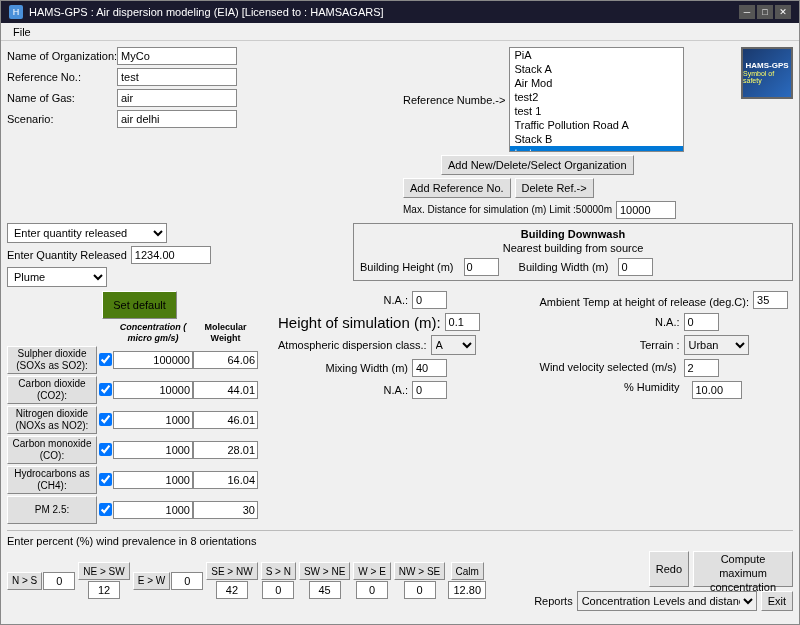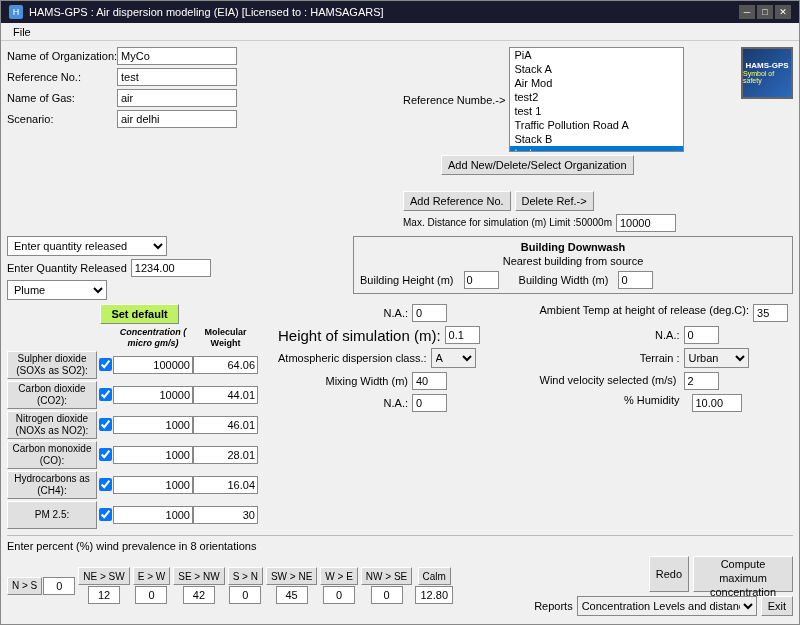--- a/index.html
+++ b/index.html
@@ -159,29 +159,28 @@
       width: 35px;
       height: 18px;
       border: 1px solid #888;
       background: white;
       font-size: 11px;
       padding: 1px 2px;
     }
     .set-default-btn {
       display: block;
       margin: 0 auto 3px auto;
-      height: 20px;
-      background: #bef264;
+      height: 28px;
+      background: #4d7c0f;
       border: 1px solid #888;
       border-top-color: #fff;
       border-left-color: #fff;
       font-size: 11px;
       cursor: pointer;
       padding: 0 10px;
-      font-weight: bold;
     }
     .table-header {
       display: flex;
       font-size: 10px;
       font-weight: bold;
       margin-bottom: 2px;
       align-items: flex-end;
     }
     .col-gas { width: 90px; flex-shrink: 0; }
     .col-cb { width: 16px; flex-shrink: 0; }
@@ -287,21 +286,21 @@
                 <div class="dropdown-item">PiA</div>
                 <div class="dropdown-item">Stack A</div>
                 <div class="dropdown-item">Air Mod</div>
                 <div class="dropdown-item">test2</div>
                 <div class="dropdown-item">test 1</div>
                 <div class="dropdown-item">Traffic Pollution Road A</div>
                 <div class="dropdown-item">Stack B</div>
                 <div class="dropdown-item selected">test</div>
               </div>
             </div>
-            <div style="margin-bottom:16px;padding-left:38px;">
+            <div style="margin-bottom:3px;padding-left:38px;">
               <button class="btn">Add New/Delete/Select Organization</button>
             </div>
             <div style="display:flex; gap:4px; margin-bottom:3px;">
               <button class="btn">Add Reference No.</button>
               <button class="btn">Delete Ref.-&gt;</button>
             </div>
             <div style="display:flex; align-items:center; gap:4px;">
               <span style="font-size:10px; line-height:1.2;">Max. Distance for simulation (m) Limit :50000m</span>
               <input style="width: 60px; height: 18px; border: 1px solid rgb(136, 136, 136); background: white; font-size: 11px; padding: 1px 3px;" value="10000">
             </div>
@@ -436,21 +435,21 @@
               <span style="font-size:11px; min-width:130px; text-align:right;">Mixing Width (m)</span>
               <input style="width: 35px; height: 18px; border: 1px solid rgb(136, 136, 136); background: white; font-size: 11px; padding: 1px 3px;" value="40">
             </div>
             <div style="display:flex; align-items:center; gap:4px; margin-bottom:4px;">
               <span style="font-size:11px; min-width:130px; text-align:right;">N.A.:</span>
               <input style="width: 35px; height: 18px; border: 1px solid rgb(136, 136, 136); background: white; font-size: 11px; padding: 1px 3px;" value="0">
             </div>
           </div>
 
           <div style="flex:1;">
-            <div style="display:flex; align-items:flex-start; gap:4px; margin-bottom:4px;">
+            <div style="display:flex; align-items:flex-end; gap:4px; margin-bottom:4px;">
               <span style="font-size:11px; min-width:140px; line-height:1.2;">Ambient Temp at height of release (deg.C):</span>
               <input style="width: 35px; height: 18px; border: 1px solid rgb(136, 136, 136); background: white; font-size: 11px; padding: 1px 3px;" value="35">
             </div>
             <div style="display:flex; align-items:center; gap:4px; margin-bottom:4px;">
               <span style="font-size:11px; min-width:140px; text-align:right;">N.A.:</span>
               <input style="width: 35px; height: 18px; border: 1px solid rgb(136, 136, 136); background: white; font-size: 11px; padding: 1px 3px;" value="0">
             </div>
             <div style="display:flex; align-items:center; gap:4px; margin-bottom:4px;">
               <span style="font-size:11px; min-width:140px; text-align:right;">Terrain :</span>
               <select style="width:65px; height:20px; border:1px solid #888; font-size:11px;">
@@ -475,21 +474,21 @@
       <div style="display:flex; gap:3px; align-items:center;">
 
         <div style="display:flex;flex-direction:row;align-items:center;gap:1px;">
           <button class="btn" style="font-size:10px;padding:1px 4px;height:18px;">N &gt; S</button>
           <input style="width: 32px; height: 18px; border: 1px solid rgb(136, 136, 136); background: white; font-size: 11px; text-align: center;" value="0">
         </div>
         <div style="display:flex;flex-direction:column;align-items:center;gap:1px;">
           <button class="btn" style="font-size:10px;padding:1px 4px;height:18px;">NE &gt; SW</button>
           <input style="width: 32px; height: 18px; border: 1px solid rgb(136, 136, 136); background: white; font-size: 11px; text-align: center;" value="12">
         </div>
-        <div style="display:flex;flex-direction:column;align-items:center;gap:1px;">
+        <div style="display:flex;flex-direction:row;align-items:center;gap:1px;">
           <button class="btn" style="font-size:10px;padding:1px 4px;height:18px;">E &gt; W</button>
           <input style="width: 32px; height: 18px; border: 1px solid rgb(136, 136, 136); background: white; font-size: 11px; text-align: center;" value="0">
         </div>
         <div style="display:flex;flex-direction:column;align-items:center;gap:1px;">
           <button class="btn" style="font-size:10px;padding:1px 4px;height:18px;">SE &gt; NW</button>
           <input style="width: 32px; height: 18px; border: 1px solid rgb(136, 136, 136); background: white; font-size: 11px; text-align: center;" value="42">
         </div>
         <div style="display:flex;flex-direction:column;align-items:center;gap:1px;">
           <button class="btn" style="font-size:10px;padding:1px 4px;height:18px;">S &gt; N</button>
           <input style="width: 32px; height: 18px; border: 1px solid rgb(136, 136, 136); background: white; font-size: 11px; text-align: center;" value="0">

